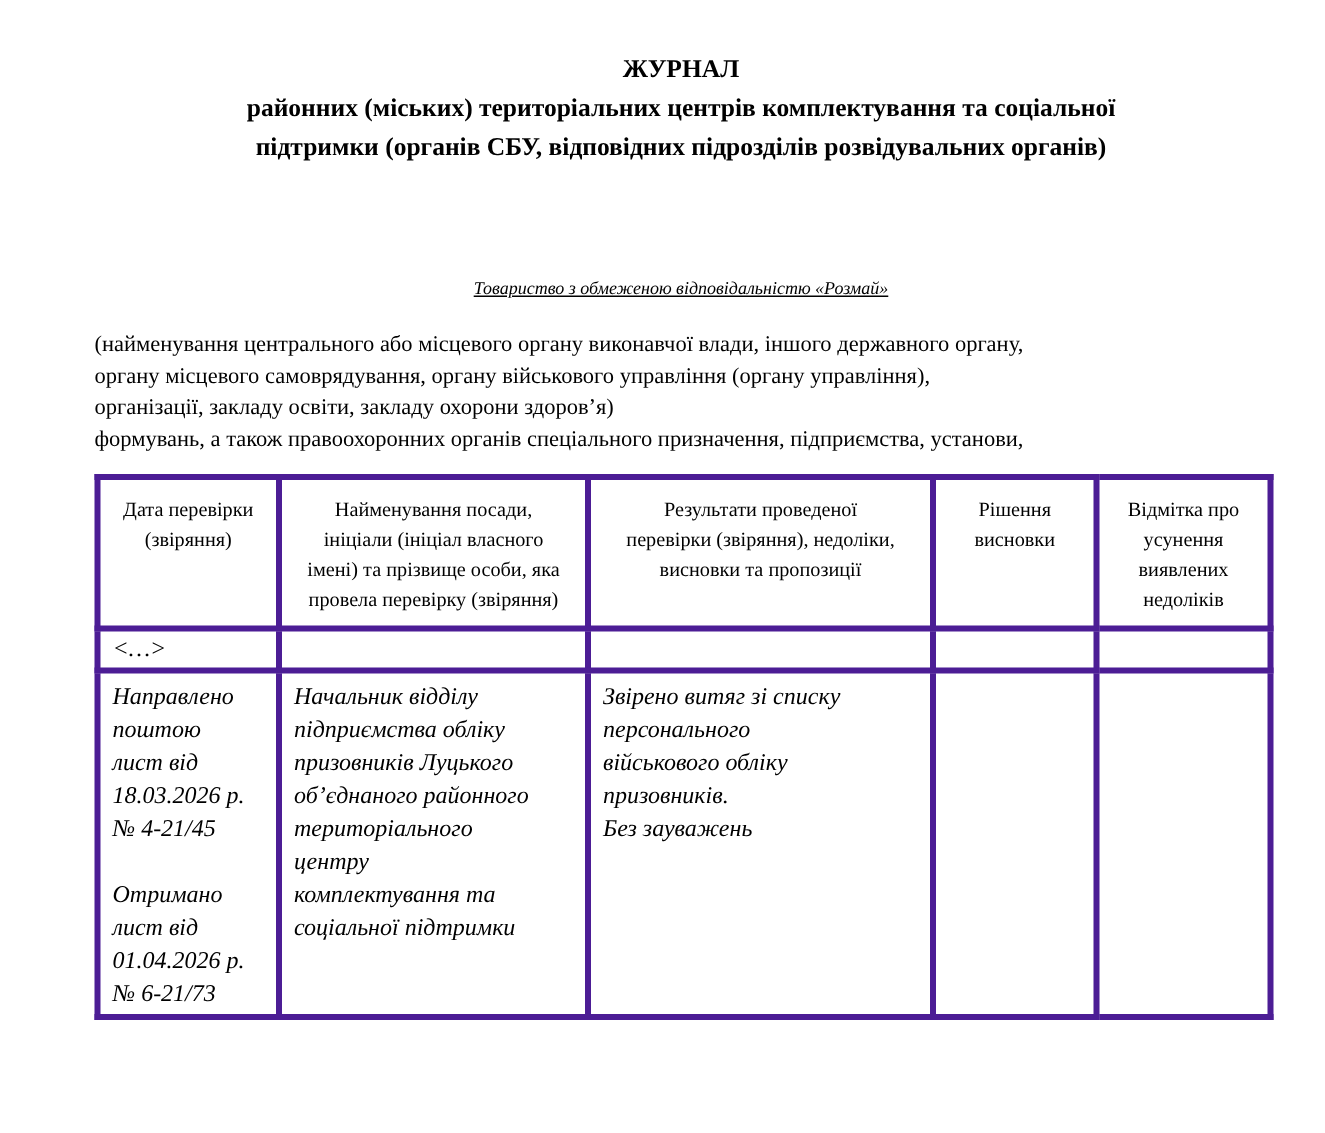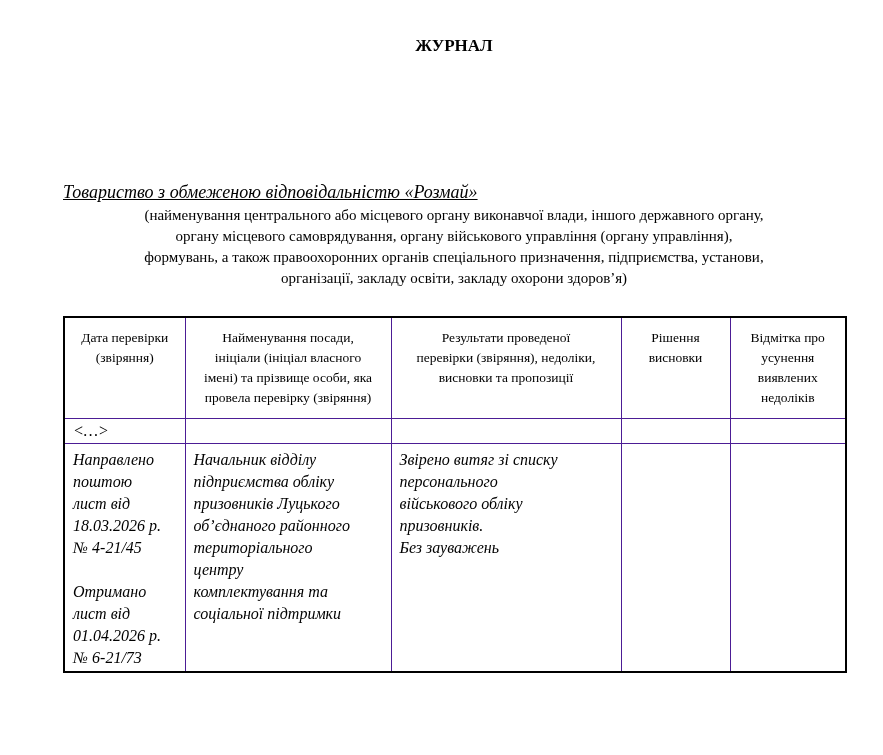--- a/index.html
+++ b/index.html
@@ -22,42 +22,43 @@
   }
   .title-block {
     top: 33px;
     text-align: center;
     font-weight: bold;
     font-size: 17px;
     line-height: 26px;
   }
   .org-name {
     top: 181px;
+    text-align: center;
     font-style: italic;
-    font-size: 18px;
+    font-size: 12px;
     line-height: 22px;
   }
   .org-name .underlined { text-decoration: underline; }
   .org-desc {
-    top: 205px;
-    text-align: center;
+    top: 220px;
+    text-align: left;
     font-size: 15px;
     line-height: 21px;
   }
   table.journal {
     position: absolute;
     left: 63px;
     top: 316px;
     width: 782px;
     border-collapse: collapse;
     table-layout: fixed;
     border: 2px solid #000000;
   }
   table.journal td {
-    border: 1px solid #4c1d95;
+    border: 4px solid #4c1d95;
     vertical-align: top;
     overflow: hidden;
   }
   tr.header-row { height: 101px; }
   tr.header-row td {
     text-align: center;
     font-size: 13.5px;
     line-height: 20px;
     padding: 10px 1px 2px 1px;
     white-space: pre-line;
@@ -78,31 +79,33 @@
     white-space: pre-line;
   }
 </style>
 </head>
 <body>
 
 <div class="page">
 
   <div class="content title-block" style="position:absolute;text-align:center;">
     <div>ЖУРНАЛ</div>
+    <div>районних (міських) територіальних центрів комплектування та соціальної</div>
+    <div>підтримки (органів СБУ, відповідних підрозділів розвідувальних органів)</div>
   </div>
 
   <div class="content org-name" style="position:absolute;">
     <span class="underlined">Товариство з обмеженою відповідальністю «Розмай»</span>
   </div>
 
   <div class="content org-desc" style="position:absolute;">
     <div>(найменування центрального або місцевого органу виконавчої влади, іншого державного органу,</div>
     <div>органу місцевого самоврядування, органу військового управління (органу управління),</div>
+    <div>організації, закладу освіти, закладу охорони здоров’я)</div>
     <div>формувань, а також правоохоронних органів спеціального призначення, підприємства, установи,</div>
-    <div>організації, закладу освіти, закладу охорони здоров’я)</div>
   </div>
 
   <table class="journal">
     <colgroup>
       <col style="width:121px">
       <col style="width:206px">
       <col style="width:230px">
       <col style="width:109px">
       <col style="width:116px">
     </colgroup>

